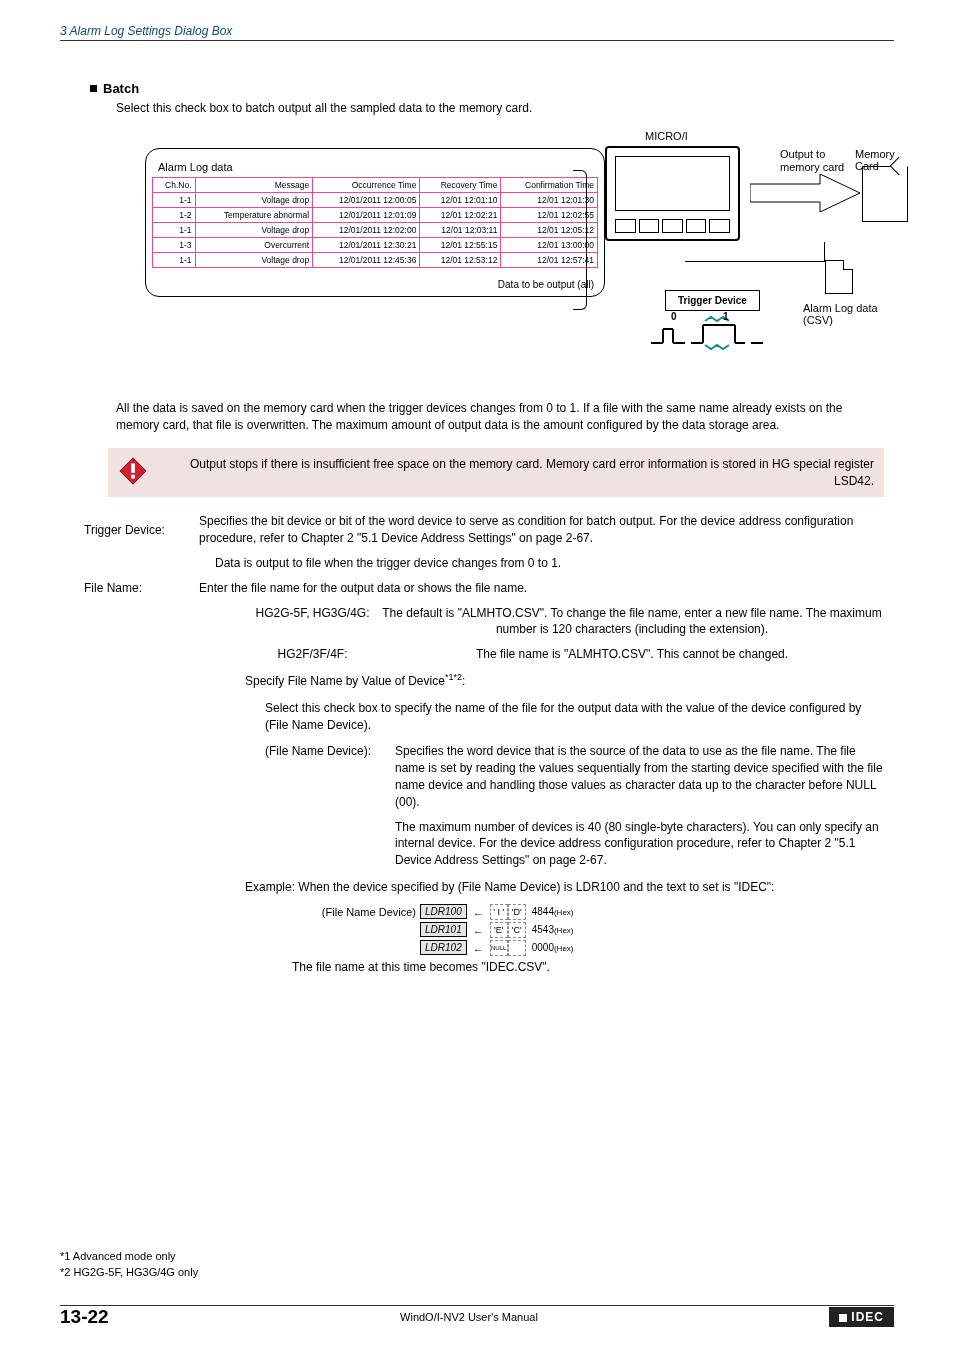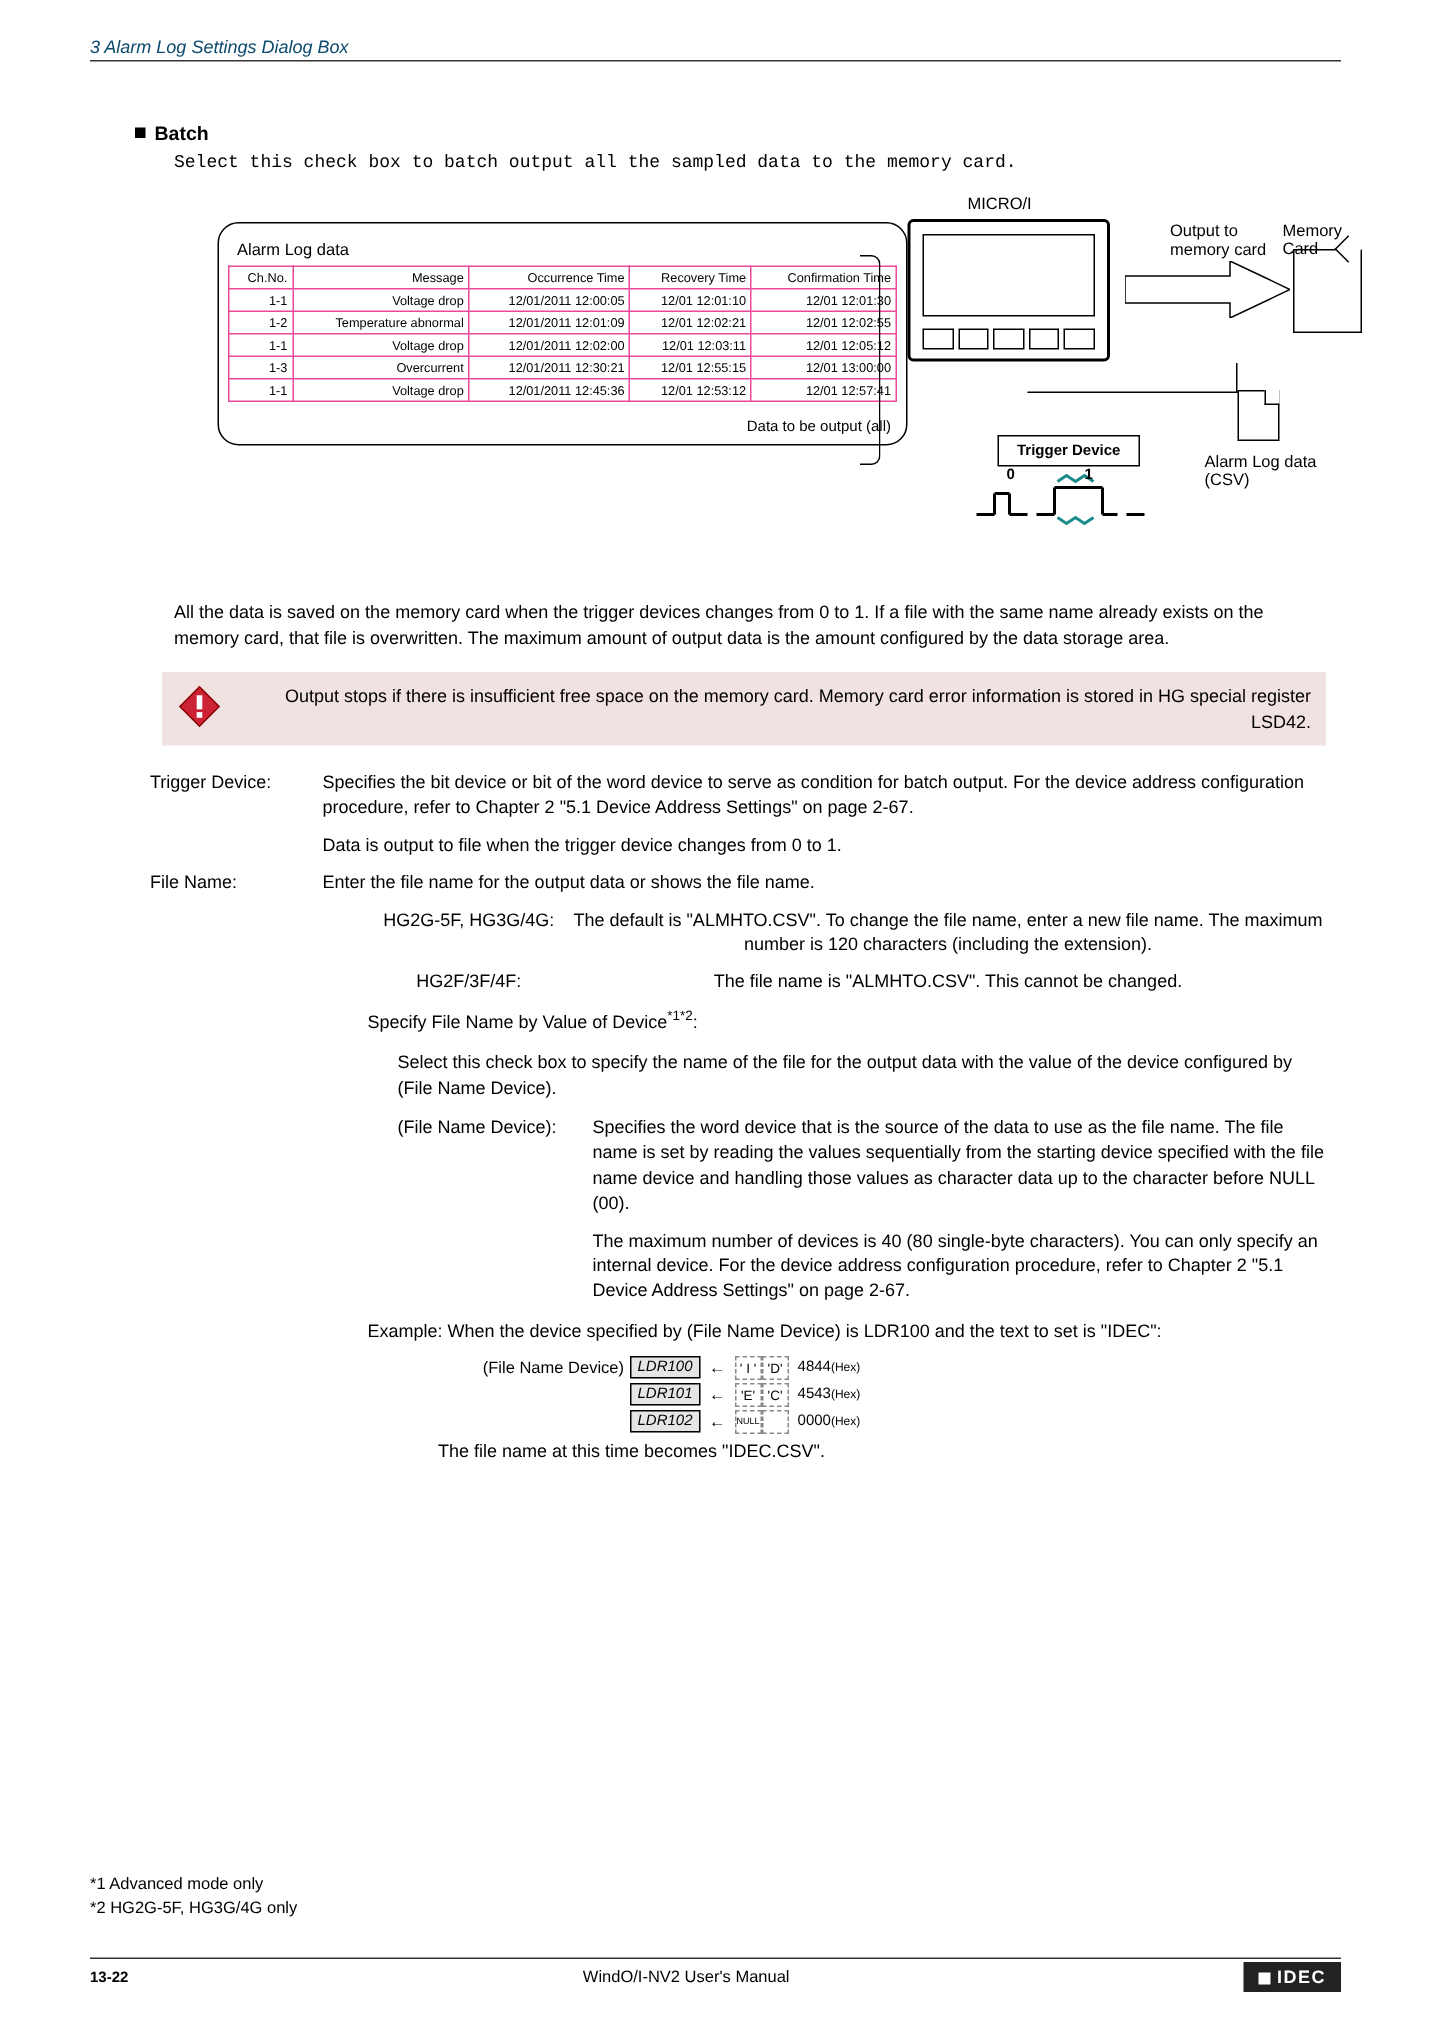--- a/index.html
+++ b/index.html
@@ -2,21 +2,21 @@
 <html><head>
 <meta charset="utf-8">
 <style>
   * { box-sizing: border-box; margin: 0; padding: 0; }
   html, body { width: 954px; height: 1350px; font-family: Arial, sans-serif; font-size: 12px; color: #000; background: #fff; }
   .page { padding: 24px 60px 20px 60px; position: relative; height: 1350px; }
   .header-bar { font-style: italic; color: #0c4a6e; font-size: 12px; margin-bottom: 2px; }
   .header-rule { border-top: 1px solid #333; margin-bottom: 40px; }
   .section-title { font-size: 13px; font-weight: bold; margin-left: 30px; margin-bottom: 4px; }
   .section-title .blk { display:inline-block; width:7px; height:7px; background:#000; margin-right:6px; vertical-align: middle; position:relative; top:-1px;}
-  .body-indent { margin-left: 56px; margin-bottom: 14px; line-height: 1.35; font-family: Liberation Mono, monospace; }
+  .body-indent { margin-left: 56px; margin-bottom: 14px; line-height: 1.35; }
   .diagram { margin: 0 0 20px 45px; position: relative; height: 250px; }
   .alarm-table-wrap { position:absolute; left:40px; top:18px; width:460px; }
   .alarm-caption { font-size:11px; margin:4px 0 4px 6px; }
   .alarm-bubble { border:1px solid #000; border-radius:14px; padding:8px 6px 28px 6px; position:relative; }
   table.alarm { border-collapse: collapse; width:100%; font-size:8.5px; }
   table.alarm th, table.alarm td { border:1px solid #ec4899; padding:2px 3px; text-align:right; white-space:nowrap; }
   table.alarm th { font-weight:normal; }
   .data-label { position:absolute; bottom:6px; right:10px; font-size:10px; }
   .bracket { position:absolute; top:40px; left:468px; width:14px; height:140px; border-right:1px solid #000; border-top:1px solid #000; border-bottom:1px solid #000; border-top-right-radius:6px; border-bottom-right-radius:6px; }
   .microi-label { position:absolute; left:540px; top:0; font-size:11px; }
@@ -34,21 +34,21 @@
   .sdcard { position:absolute; left:757px; top:36px; width:46px; height:56px; border:1px solid #000; }
   .sdcard::before { content:""; position:absolute; right:-1px; top:-1px; width:12px; height:12px; background:#fff; border-left:1px solid #000; border-bottom:1px solid #000; transform:rotate(45deg); transform-origin:top right;}
   .doc-icon { position:absolute; left:720px; top:130px; width:28px; height:34px; border:1px solid #000;}
   .doc-icon::after { content:""; position:absolute; right:-1px; top:-1px; width:9px; height:9px; border-left:1px solid #000; border-bottom:1px solid #000; background:#fff;}
   .csv-lbl { position:absolute; left:698px; top:172px; font-size:11px;}
   .line-monitor-doc { position:absolute; left:580px; top:112px; width:140px; height:20px; border-bottom:1px solid #000; border-right:1px solid #000;}
   .para { margin-left:56px; margin-right:10px; line-height:1.4; margin-bottom:14px; }
   .warn-box { display:flex; background:#efe2e0; margin:0 10px 16px 48px; padding:8px 10px; align-items:flex-start; gap:10px; font-size:12px; line-height:1.4;text-align:right;}
   .warn-ico { width:30px; height:30px; flex-shrink:0; position:relative;}
   .warn-ico svg { width:30px; height:30px;}
-  .def-row { display:flex; margin-left:40px; margin-right:10px; margin-bottom:8px; line-height:1.4; }
+  .def-row { display:flex; margin-left:24px; margin-right:10px; margin-bottom:8px; line-height:1.4;align-items:center; }
   .def-label { width:115px; flex-shrink:0; }
   .def-body { flex:1; }
   .sub-indent { margin-left:155px; margin-right:10px; margin-bottom:8px; line-height:1.4; }
   .sub2 { display:flex; margin-left:185px; margin-right:10px; margin-bottom:8px; line-height:1.4;text-align:center;}
   .sub2-label { width:135px; flex-shrink:0;}
   .sub2-body { flex:1;}
   .sub3 { margin-left:185px; margin-right:10px; margin-bottom:10px; line-height:1.4;}
   .sub3b { margin-left:205px; margin-right:10px; margin-bottom:10px; line-height:1.4;}
   .sub4 { display:flex; margin-left:205px; margin-right:10px; margin-bottom:10px; line-height:1.4;}
   .sub4-label { width:130px; flex-shrink:0;}
@@ -60,21 +60,21 @@
   .ldr-box { border:1px solid #000; padding:1px 4px; font-size:10px; background:#e5e5e5;font-style:italic;}
   .ldr-arrow { margin:0 6px; font-weight:bold;}
   .ldr-chars { display:flex; }
   .ldr-char { border:1px dashed #888; width:18px; height:16px; font-size:9px; text-align:center; line-height:14px;}
   .ldr-hex { margin-left:6px; font-size:10px;}
   .ldr-hex .hx { font-size:8px;}
   .ldr-result { margin-left:232px; margin-top:4px; font-size:12px;}
   .footnotes { position:absolute; bottom:70px; left:60px; font-size:11px; line-height:1.4;}
   .footer { position:absolute; bottom:22px; left:60px; right:60px; display:flex; align-items:center; justify-content:space-between; font-size:11px;}
   .footer-rule { position:absolute; bottom:44px; left:60px; right:60px; border-top:1px solid #333;}
-  .footer .pg { font-weight:bold; font-size:10px;}
+  .footer .pg { font-weight:bold; font-size:19px;}
   .idec { background:#222; color:#fff; font-weight:bold; padding:3px 10px; font-size:12px; letter-spacing:1px;}
   .idec .sq { display:inline-block; width:8px; height:8px; background:#fff; margin-right:4px; vertical-align:middle;}
   sup { font-size:9px;}
   .signal-svg { width:120px; height:36px;}
 </style>
 </head>
 <body>
 
 <div class="page">
   <div class="header-bar">3 Alarm Log Settings Dialog Box</div>

